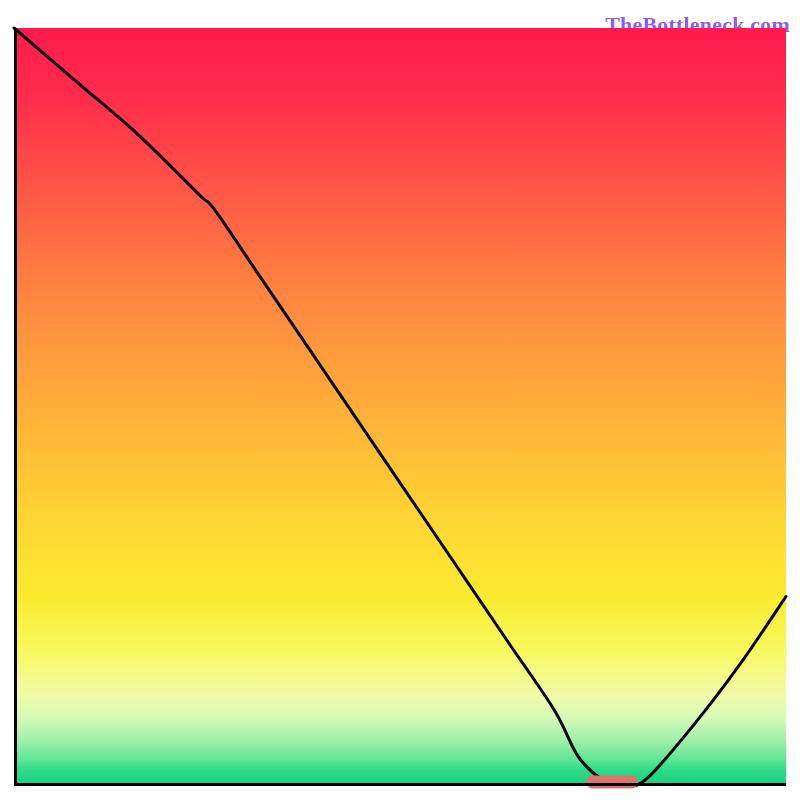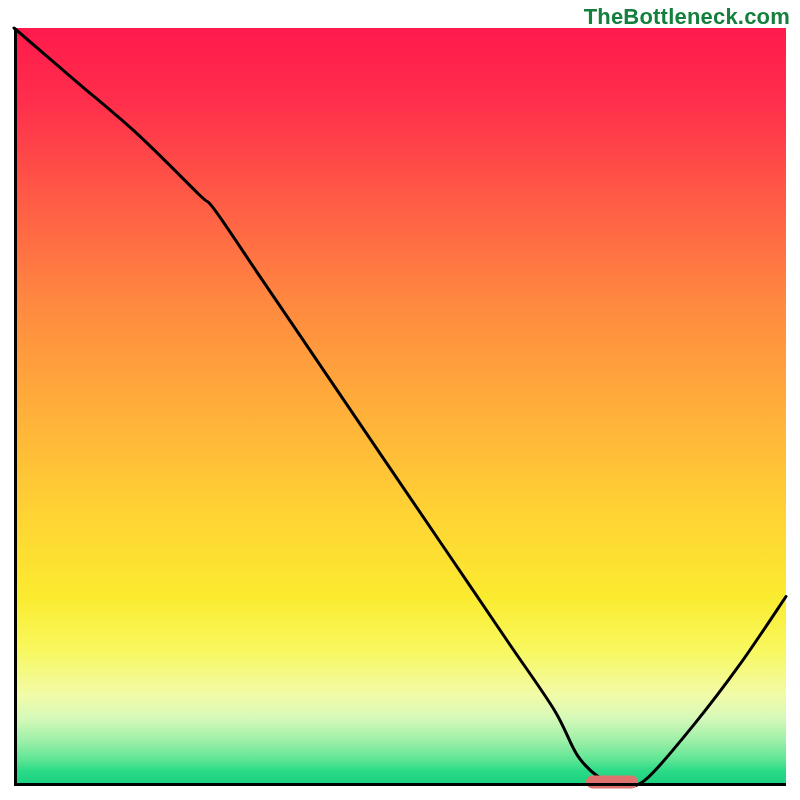--- a/index.html
+++ b/index.html
@@ -11,26 +11,27 @@
     font-family: Arial, Helvetica, sans-serif;
     overflow: hidden;
   }
   .wrap {
     position: relative;
     width: 800px;
     height: 800px;
   }
   .attribution {
     position: absolute;
-    top: 4px;
+    top: 12px;
     right: 10px;
     font-size: 22px;
     font-weight: 600;
-    color: #15803d;
+    color: #8b5cf6;
     letter-spacing: 0.2px;
+    font-family: Liberation Serif, serif;
   }
   .plot-frame {
     position: absolute;
     left: 14px;
     top: 28px;
     width: 772px;
     height: 758px;
     box-sizing: border-box;
   }
   .gradient {

